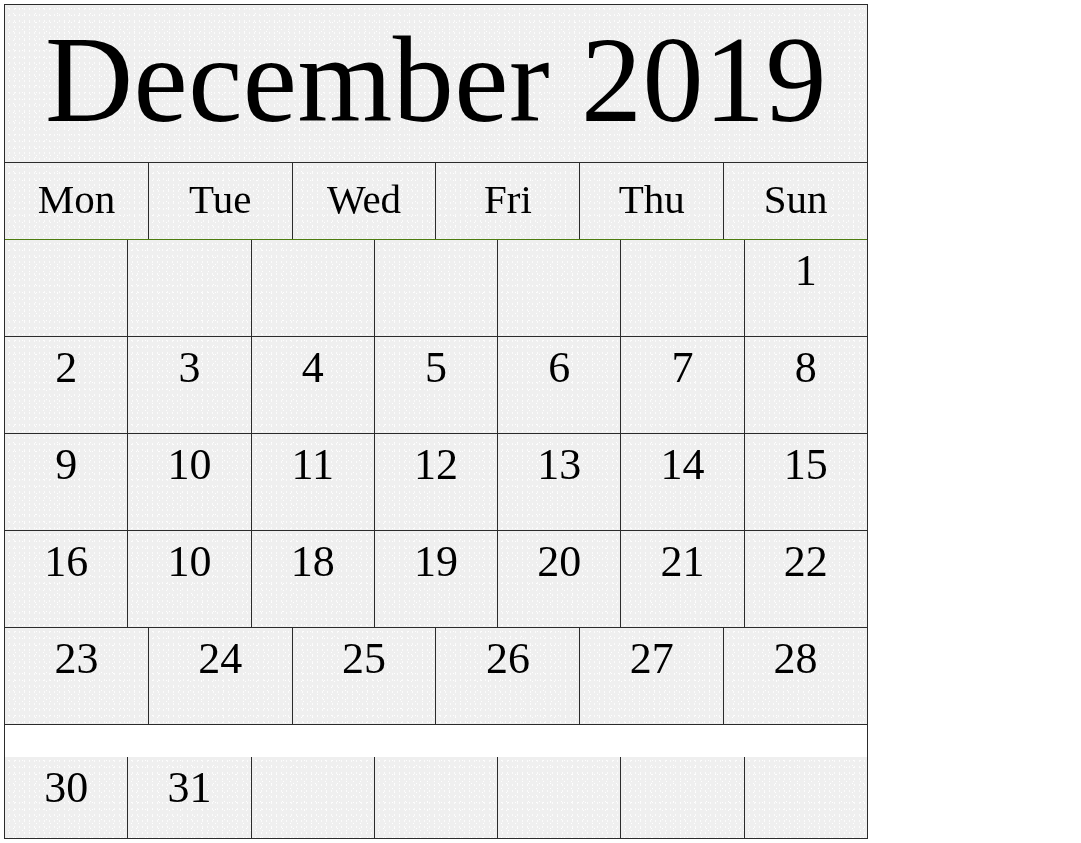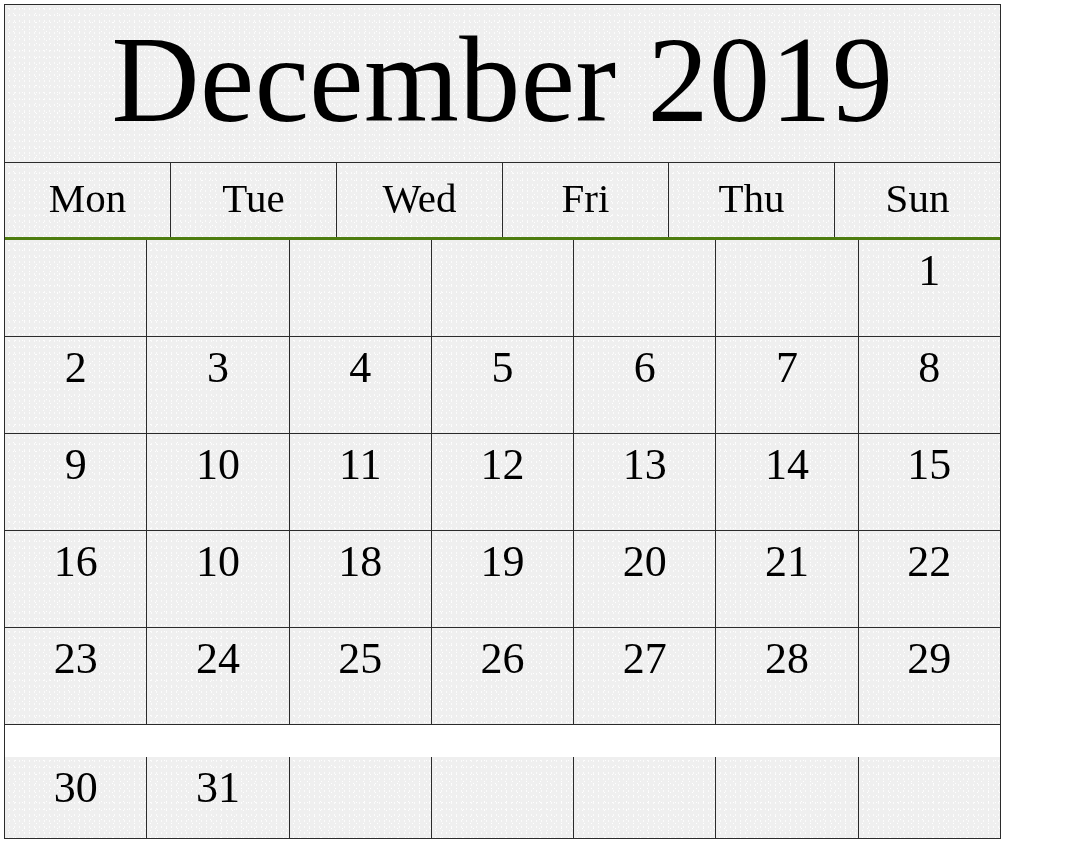--- a/index.html
+++ b/index.html
@@ -23,21 +23,21 @@
       radial-gradient(#ffffff 0.55px, transparent 0.65px),
       radial-gradient(#fbfbfb 0.5px, transparent 0.6px);
     background-size: 7px 7px, 11px 9px, 5px 6px;
     background-position: 0 0, 3px 4px, 2px 1px;
   }
 
   #calendar {
     position: absolute;
     left: 4px;
     top: 4px;
-    width: 997px;
+    width: 864px;
     height: 835px;
     box-sizing: border-box;
     border: 1px solid #2b2b2b;
     display: flex;
     flex-direction: column;
     overflow: hidden;
   }
 
   
   .title-row {
@@ -69,21 +69,21 @@
     box-sizing: border-box;
     border-right: 1px solid #2b2b2b;
     overflow: hidden;
     position: relative;
   }
   .cell:last-child { border-right: none; text-align: right; }
 
   
   .head-row {
     flex: 0 0 77px;
-    border-bottom: 3px solid #4d7c0f;
+    border-bottom: 1px solid #4d7c0f;
   }
   .head-cell {
     display: flex;
     align-items: center;
     justify-content: center;
   }
   .head-label {
     font-size: 41px;
     line-height: 1;
     color: #000000;
@@ -238,23 +238,20 @@
       </div>
     <div class="cell day-cell tex">
         <span class="day-num">26</span>
       </div>
     <div class="cell day-cell tex">
         <span class="day-num">27</span>
       </div>
     <div class="cell day-cell tex">
         <span class="day-num">28</span>
       </div>
-    <div class="cell day-cell tex">
-        <span class="day-num">29</span>
-      </div>
   </div>
 
   <div class="row week-row last">
     <div class="cell day-cell tex">
         <span class="day-num">30</span>
       </div>
     <div class="cell day-cell tex">
         <span class="day-num">31</span>
       </div>
     <div class="cell day-cell tex"></div>

